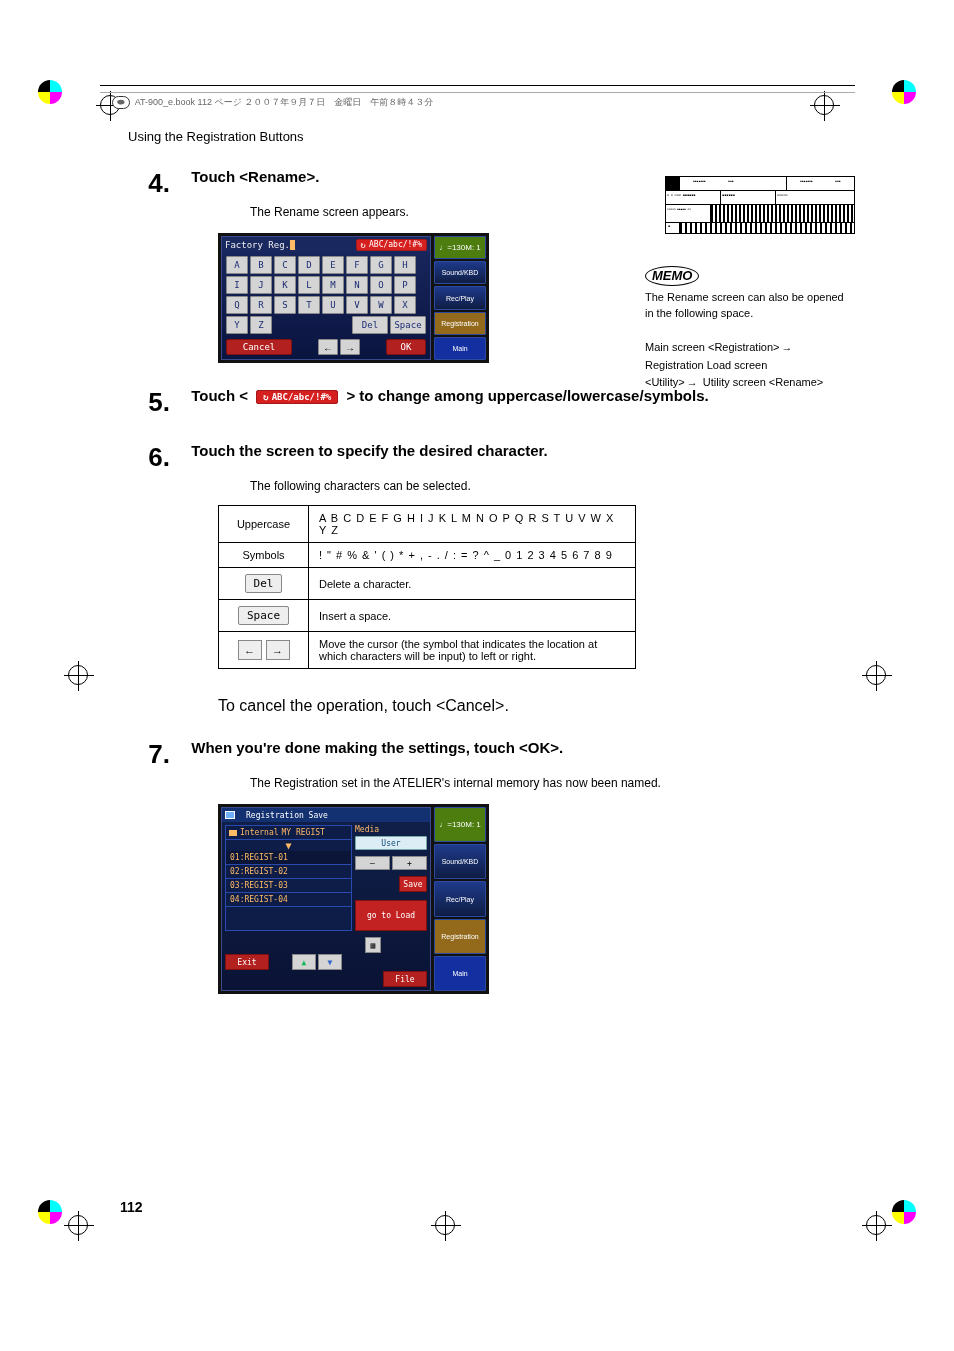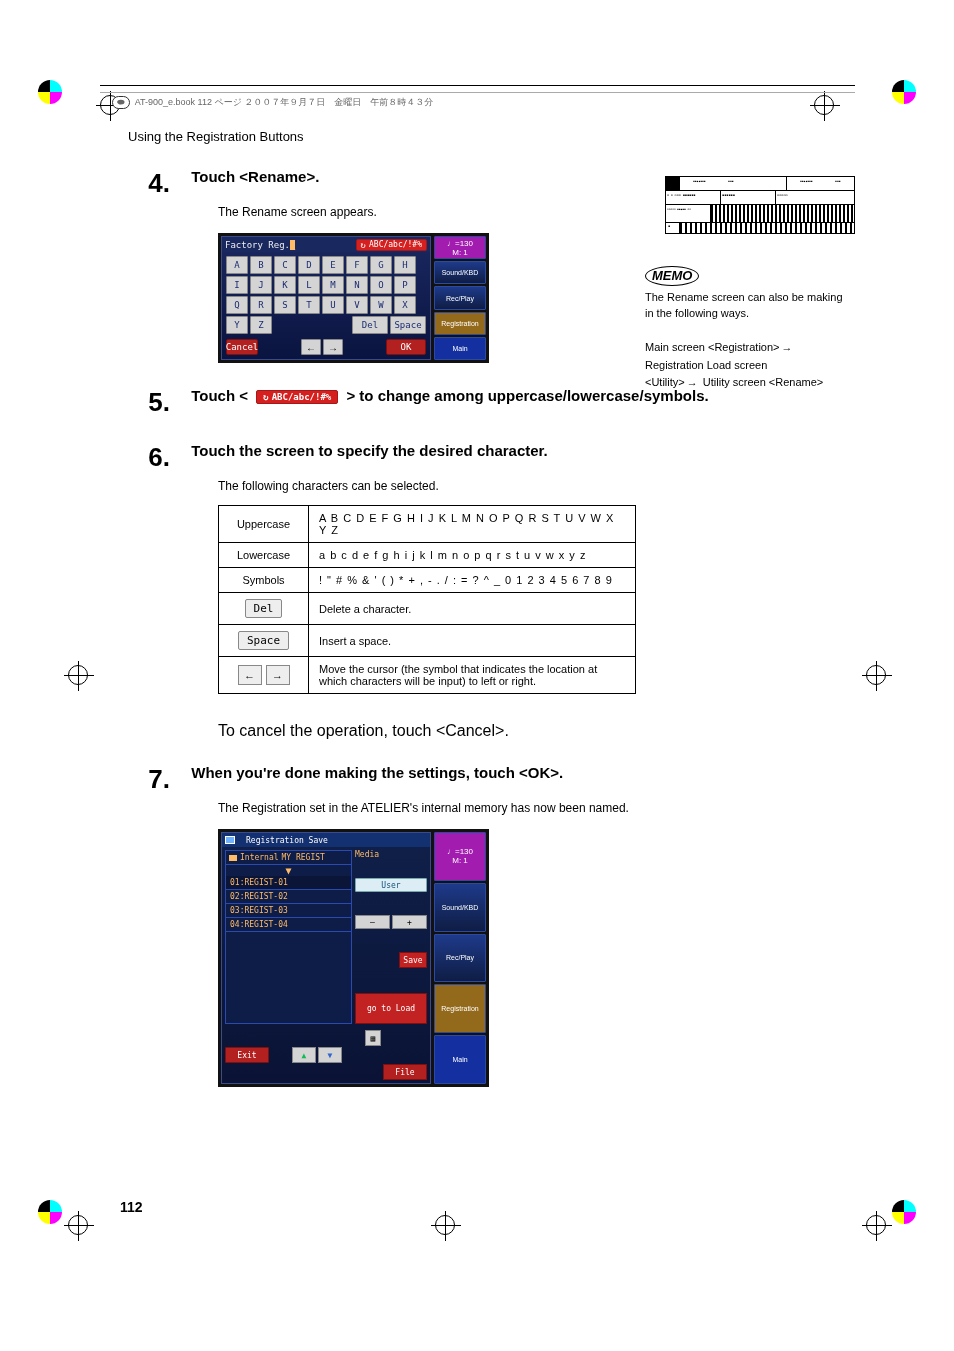--- a/index.html
+++ b/index.html
@@ -87,21 +87,21 @@
     width: 40px;
     text-align: right;
     vertical-align: top;
   }
   .step-heading {
     font-size: 15px;
     font-weight: bold;
     display: inline;
   }
   .step-body {
-    margin-left: 88px;
+    margin-left: 120px;
     margin-top: 4px;
     font-size: 12px;
     line-height: 1.5;
   }
   .step-block { margin-top: 24px; margin-left: 30px; }
 
   
   .screen-fig {
     margin: 12px 0 0 0;
     display: inline-flex;
@@ -159,21 +159,21 @@
     width: 52px; display: flex; flex-direction: column; gap: 2px;
     margin-left: 3px;
   }
   .side-btn {
     flex: 1; background: linear-gradient(#1e3a8a, #0f1d44);
     color: #fff; font-size: 7px;
     display: flex; align-items: center; justify-content: center;
     border: 1px solid #2c4aa0; border-radius: 1px;
     white-space: nowrap;
   }
-  .side-btn.tempo { background: #a21caf; flex-direction: column; font-size: 8px; }
+  .side-btn.tempo { background: #4d7c0f; flex-direction: row; font-size: 8px; }
   .side-btn.registration { background: #93691b; }
   .side-btn.main { background: #1430a0; }
 
   .memo-box {
     position: absolute;
     top: 180px;
     left: 545px;
     width: 200px;
     font-size: 11px;
     line-height: 1.4;
@@ -239,21 +239,21 @@
   }
   .save-body { display: flex; flex: 1; padding: 3px; gap: 3px; }
   .save-left {
     flex: 1; border: 1px solid #2a4ab0; background: #0e1c48;
     display: flex; flex-direction: column;
   }
   .save-left-head { color: #fb6; padding: 2px 3px; display: flex; align-items: center; gap: 3px; border-bottom: 1px solid #2a4ab0; }
   .save-left-arrow { color: #fb6; text-align: center; font-size: 10px; }
   .reg-item { color: #fb6; padding: 2px 4px; border-bottom: 1px solid #2a4ab0; }
   .reg-item.sel { color: #fb6; background: #0a1538; }
-  .save-right { width: 72px; display: flex; flex-direction: column; gap: 19px; }
+  .save-right { width: 72px; display: flex; flex-direction: column; gap: 2px; }
   .media-lbl { color: #fb6; font-size: 8px; text-align: left; }
   .user-btn  { background: #dcedf5; border: 1px solid #7aa; color: #13507a; height: 14px; display: flex; align-items: center; justify-content: center; border-radius: 1px; }
   .zoom-row  { display: flex; gap: 2px; margin-top: 4px; }
   .zoom-row .zb { flex:1; height: 14px; background: #d4d4d4; border: 1px solid #888; display:flex; align-items:center; justify-content:center; }
   .save-red  { height: 16px; background: #c22222; color: #fff; display:flex; align-items:center; justify-content:center; border:1px solid #801010;margin-left:44px; }
   .load-btn  { height: 31px; background: #c22222; color: #fff; display:flex; align-items:center; justify-content:center; border:1px solid #801010; }
   .save-foot { display: flex; justify-content: space-between; padding: 3px; align-items: center; }
   .exit-btn  { width: 44px; height: 16px; background: #b22020; color: #fff; display:flex; align-items:center; justify-content:center; border:1px solid #801010; border-radius:1px; }
   .tri-btn   { width: 24px; height: 16px; background: #d4d4d4; border:1px solid #888; display:flex; align-items:center; justify-content:center; }
   .file-btn  { width: 44px; height: 16px; background: #b22020; color:#fff; display:flex;align-items:center;justify-content:center; border:1px solid #801010;margin-top:34px; }
@@ -330,21 +330,21 @@
     <div class="kb-row" style="height:10px">
         <div class="kb-cell" style="width:14px;font-size:6px;padding:0 2px">▪</div>
         <div style="flex:1;background:repeating-linear-gradient(90deg,#000 0 2px,#fff 2px 5px)"></div>
       </div>
   </div>
 
   <div class="section-heading">Using the Registration Buttons</div>
 
   <div class="memo-box">
     <span class="memo-label">MEMO</span>
-    <div>The Rename screen can also be making in the following ways.</div>
+    <div>The Rename screen can also be opened in the following space.</div>
     <div class="memo-path">
       <span>Main screen &lt;Registration&gt;</span><span class="arrow">→</span><br>
       <span>Registration Load screen</span><br>
       <span>&lt;Utility&gt;</span><span class="arrow">→</span>
       <span>Utility screen &lt;Rename&gt;</span>
     </div>
   </div>
 
   <div class="step-block">
     <span class="step-num">4.</span>
@@ -396,21 +396,21 @@
             </div>
             <div class="kbd-row">
               <span class="kbd-key">Y</span>
               <span class="kbd-key">Z</span>
               <span style="flex:1"></span>
               <span class="kbd-key wide">Del</span>
               <span class="kbd-key space">Space</span>
             </div>
           </div>
           <div class="bottom-row">
-            <span class="btn-red" style="width:32px">Cancel</span>
+            <span class="btn-red" style="width:66px">Cancel</span>
             <span class="arrow-pair">
               <span class="arrow-key">←</span>
               <span class="arrow-key">→</span>
             </span>
             <span class="btn-red" style="width:40px">OK</span>
           </div>
         </div>
         <div class="side-panel">
           <div class="side-btn tempo">
             <span>♩=130</span>
@@ -443,24 +443,20 @@
     <span style="display:inline-block;width:14px"></span>
     <span class="step-heading">Touch the screen to specify the desired character.</span>
     <div class="step-body">The following characters can be selected.</div>
 
     <div style="margin-left:88px;">
       <table class="char-table">
         <tbody>
             <tr>
               <th>Uppercase</th>
             <td style="letter-spacing:1px">A B C D E F G H I J K L M N O P Q R S T U V W X Y Z</td>
-            </tr>
-        <tr>
-              <th>Lowercase</th>
-            <td style="letter-spacing:1px">a b c d e f g h i j k l m n o p q r s t u v w x y z</td>
             </tr>
         <tr>
               <th>Symbols</th>
             <td style="letter-spacing:1px">! " # % &amp; ' ( ) * + , - . / : = ? ^ _ 0 1 2 3 4 5 6 7 8 9</td>
             </tr>
         <tr>
               <th><span class="uikey">Del</span></th>
             <td>Delete a character.</td>
             </tr>
         <tr>

